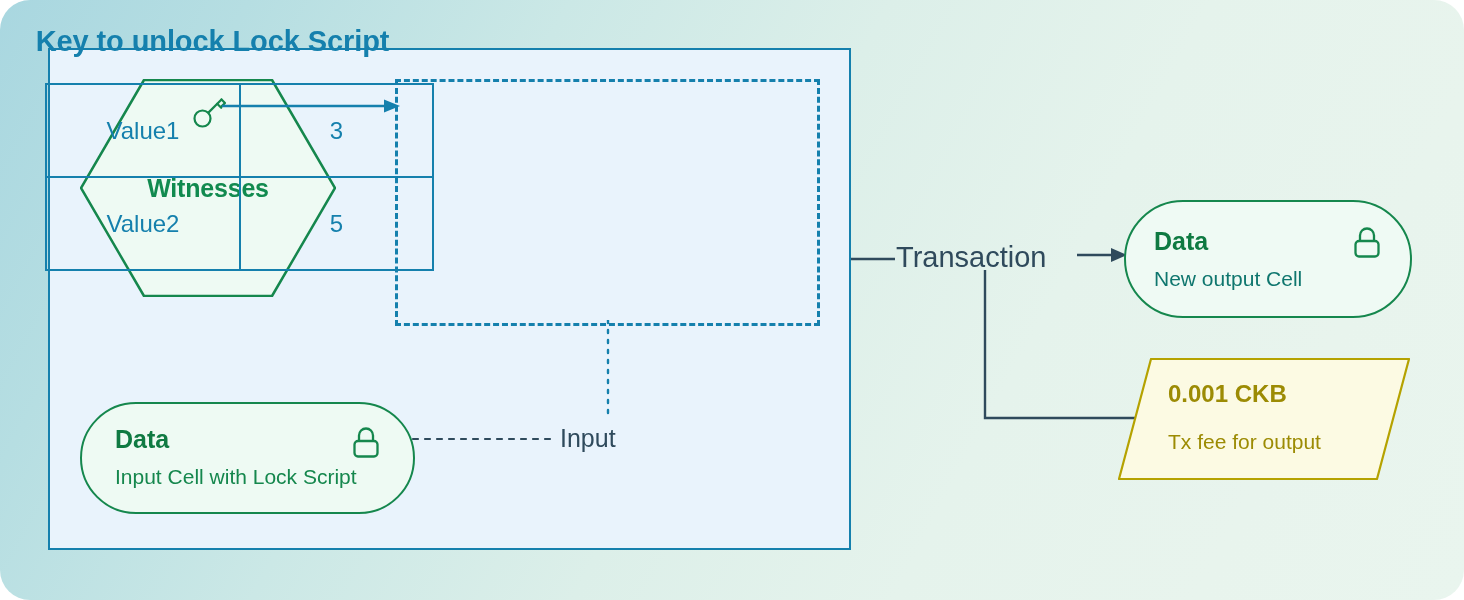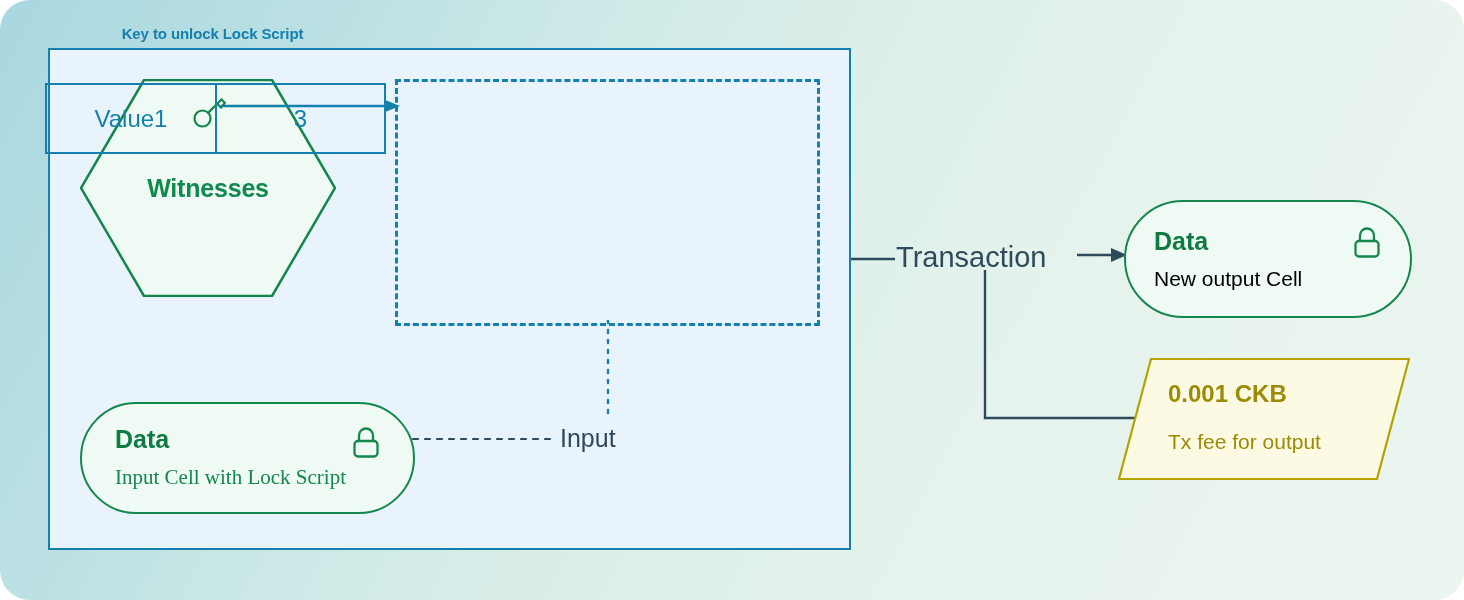--- a/index.html
+++ b/index.html
@@ -90,40 +90,40 @@
     height: 247px;
     border: 3px dashed #1580ad;
     box-sizing: border-box;
   }
   #lockscript-title {
     position: absolute;
     left: 0;
     top: 25px;
     width: 425px;
     text-align: center;
-    font-size: 15px;
+    font-size: 29px;
     font-weight: bold;
     color: #1580ad;
     letter-spacing: -0.1px;
   }
   #kv-table {
     position: absolute;
     left: 45px;
     top: 83px;
     width: 335px;
     border-collapse: collapse;
     table-layout: fixed;
   }
   #kv-table td {
     border: 2px solid #1580ad;
     height: 67px;
     text-align: center;
     font-size: 24px;
     color: #1580ad;
-    padding: 0;
+    padding: 12px;
   }
   #kv-table td.k { width: 168px; }
   #kv-table td.v { width: 167px; }
 
   
   #unlock-connector {
     position: absolute;
     left: 380px;
     top: 320px;
     width: 260px;
@@ -156,21 +156,20 @@
     font-size: 25px;
     font-weight: bold;
     color: #0f7a42;
   }
   #input-cell .cell-sub {
     position: absolute;
     left: 33px;
     top: 61px;
     font-size: 21px;
     color: #15874d;
-    font-family: Liberation Serif, serif;
   }
   #input-lock-icon {
     position: absolute;
     right: 32px;
     top: 22px;
     width: 30px;
     height: 34px;
   }
 
   
@@ -222,21 +221,21 @@
     top: 25px;
     font-size: 25px;
     font-weight: bold;
     color: #0f7a42;
   }
   #output-cell .cell-sub {
     position: absolute;
     left: 28px;
     top: 65px;
     font-size: 21px;
-    color: #000000;
+    color: #0f766e;
   }
   #output-lock-icon {
     position: absolute;
     right: 28px;
     top: 24px;
     width: 30px;
     height: 34px;
   }
 
   
@@ -298,20 +297,24 @@
 
   <div id="lockscript-box"></div>
   <div id="lockscript-title">Key to unlock Lock Script</div>
 
   <table id="kv-table">
     <tbody>
       <tr>
         <td class="k">Value1</td>
         <td class="v">3</td>
       </tr>
+      <tr>
+        <td class="k">Value2</td>
+        <td class="v">5</td>
+      </tr>
     </tbody>
   </table>
 
   <div id="unlock-connector">
     <svg width="260" height="130" viewBox="0 0 260 130">
       <line x1="228" y1="0" x2="228" y2="100" stroke="#1580ad" stroke-width="2.4" stroke-dasharray="3 7" stroke-linecap="round"></line>
       <line x1="170" y1="119" x2="20" y2="119" stroke="#2f4a5c" stroke-width="2.2" stroke-dasharray="5 7" stroke-linecap="round"></line>
       <polygon points="3,119 20,111 20,127" fill="#2f4a5c"></polygon>
     </svg>
   </div>

